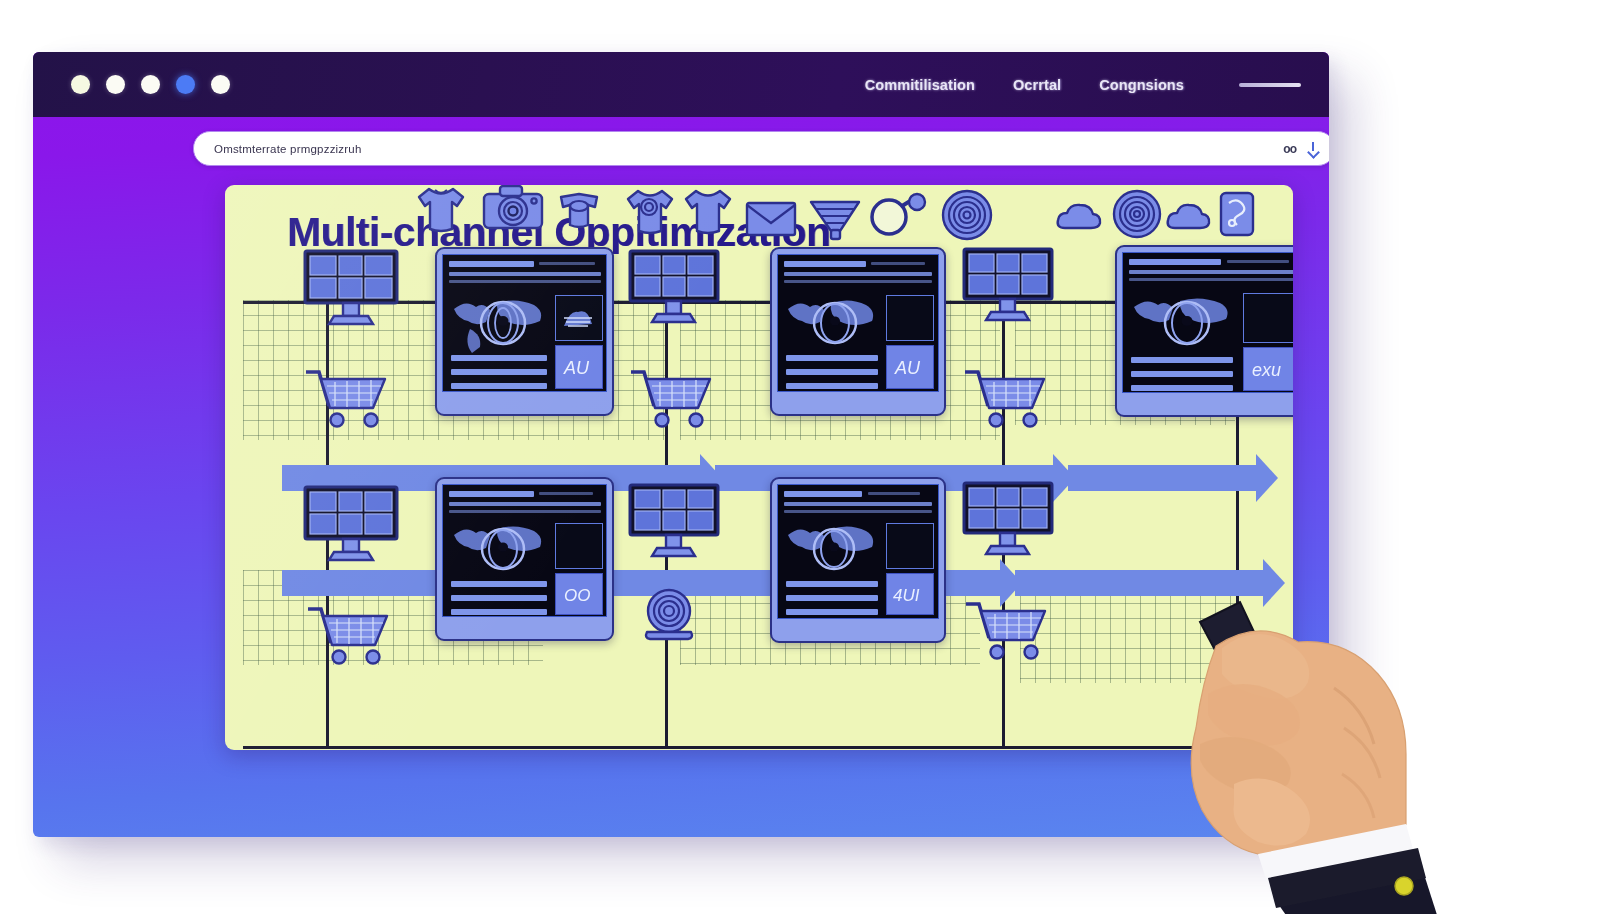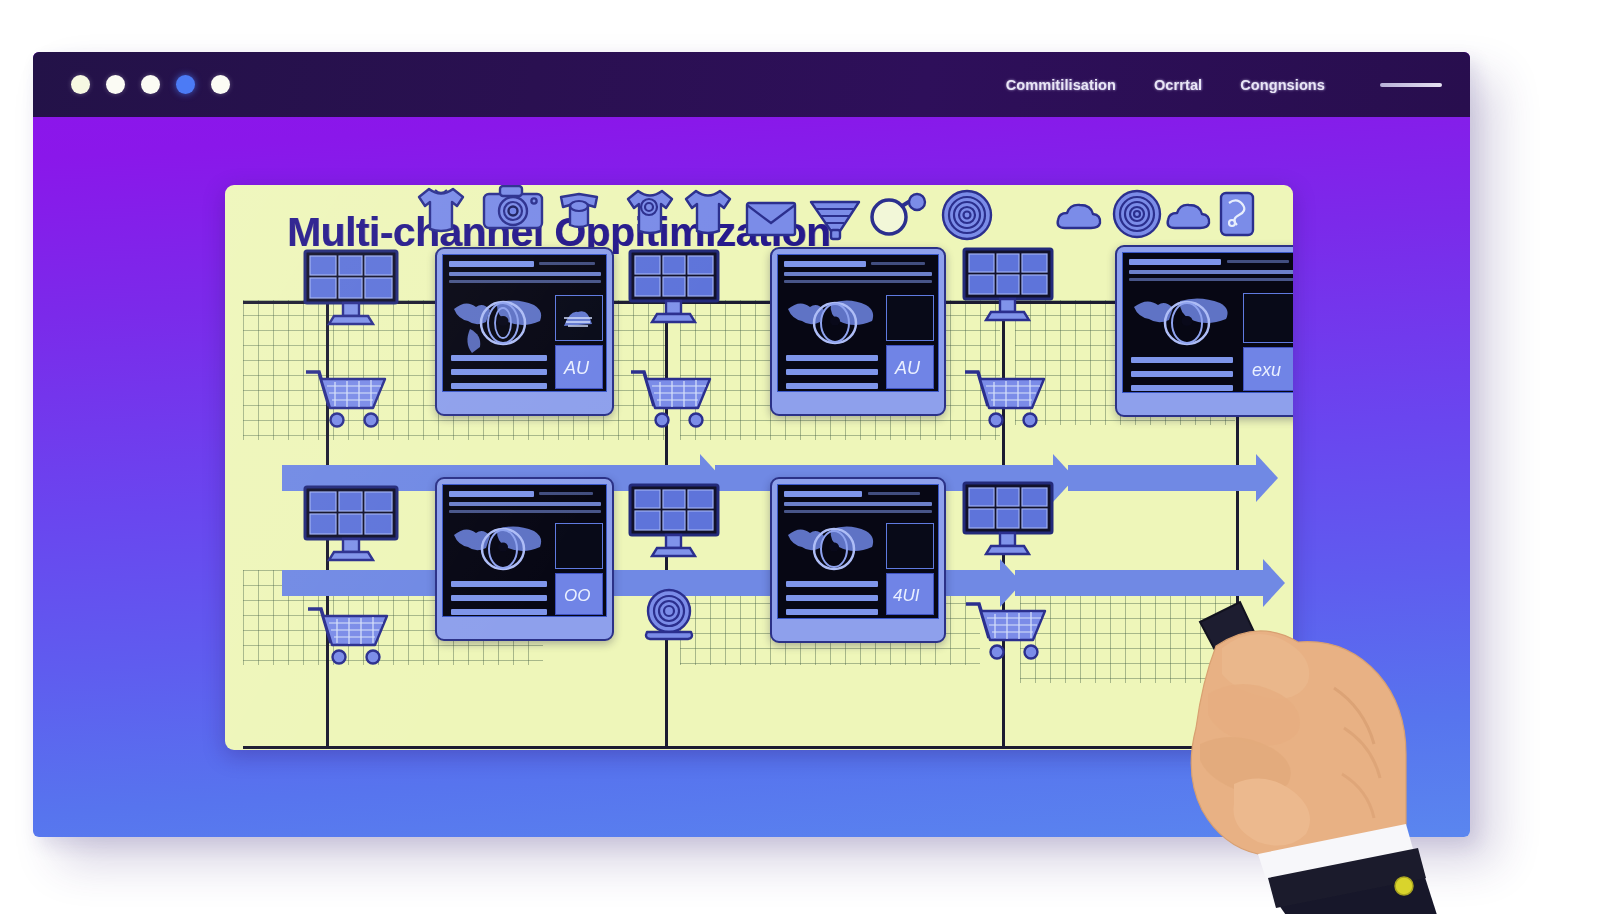--- a/index.html
+++ b/index.html
@@ -2,21 +2,21 @@
 <html><head>
 <meta charset="utf-8">
 <style>
   html,body{margin:0;padding:0;background:#ffffff;}
   body{width:1600px;height:914px;overflow:hidden;font-family:"Liberation Sans",sans-serif;}
 
   .stage{position:relative;width:1600px;height:914px;background:#ffffff;}
 
   
   .browser{
-    position:absolute;left:33px;top:52px;width:1437px;height:785px;
+    position:absolute;left:33px;top:52px;width:1296px;height:785px;
     border-radius:6px;overflow:hidden;
     box-shadow:26px 26px 46px rgba(60,40,120,.20), 6px 8px 18px rgba(60,40,120,.12);
     background:linear-gradient(176deg,#8e14ec 0%,#8a17ea 12%,#7b2aea 30%,#6a45ef 52%,#5f5cef 70%,#5774ee 86%,#5a86ef 100%);
   }
 
   
   .titlebar{
     position:absolute;left:0;top:0;width:100%;height:65px;
     background:linear-gradient(100deg,#231248 0%,#2a1051 35%,#2e0f5a 62%,#280e4e 100%);
   }
@@ -154,20 +154,29 @@
       </div>
 
       <div class="navlinks">
         <span class="navlink">Commitilisation</span>
         <span class="navlink">Ocrrtal</span>
         <span class="navlink">Congnsions</span>
       </div>
       <div class="navbar-line"></div>
     </div>
 
+    <div class="searchrow">
+      <div class="searchbar">
+        <span class="search-text">Omstmterrate prmgpzzizruh</span>
+        <span class="search-actions">
+          <span class="glyph-oo">oo</span>
+          <span class="dl-icon"></span>
+        </span>
+      </div>
+    </div>
 
     <div class="canvas">
 
       <div class="canvas-title">Multi-channel Oppitimization</div>
 
       <div class="grid gridL"></div>
       <div class="grid gridM"></div>
       <div class="grid gridR"></div>
       <div class="grid gridL2"></div>
       <div class="grid gridM2"></div>

